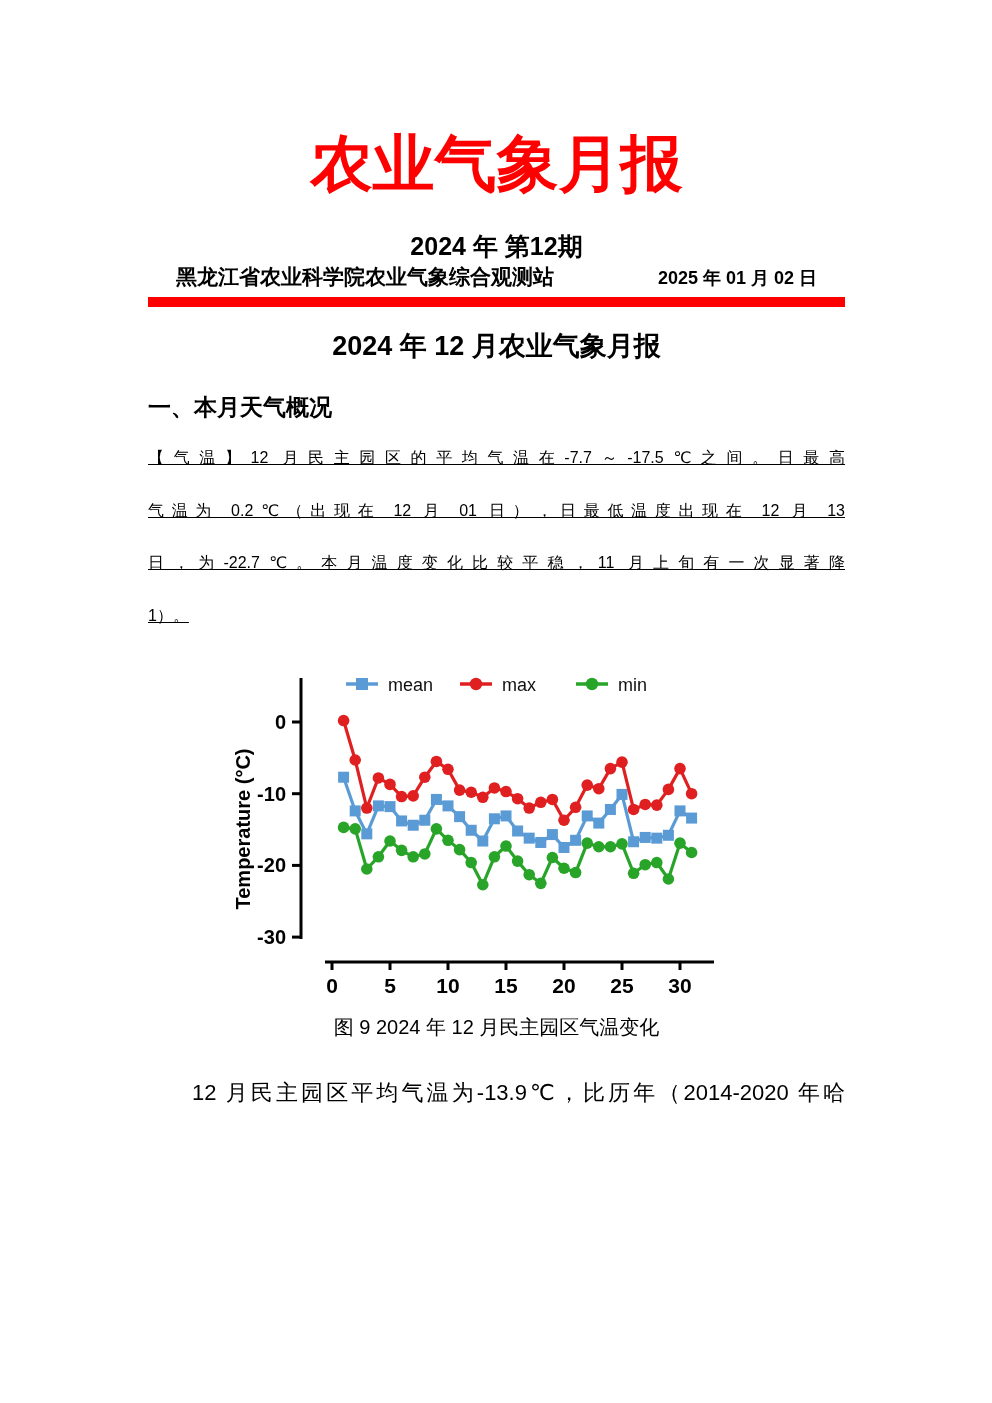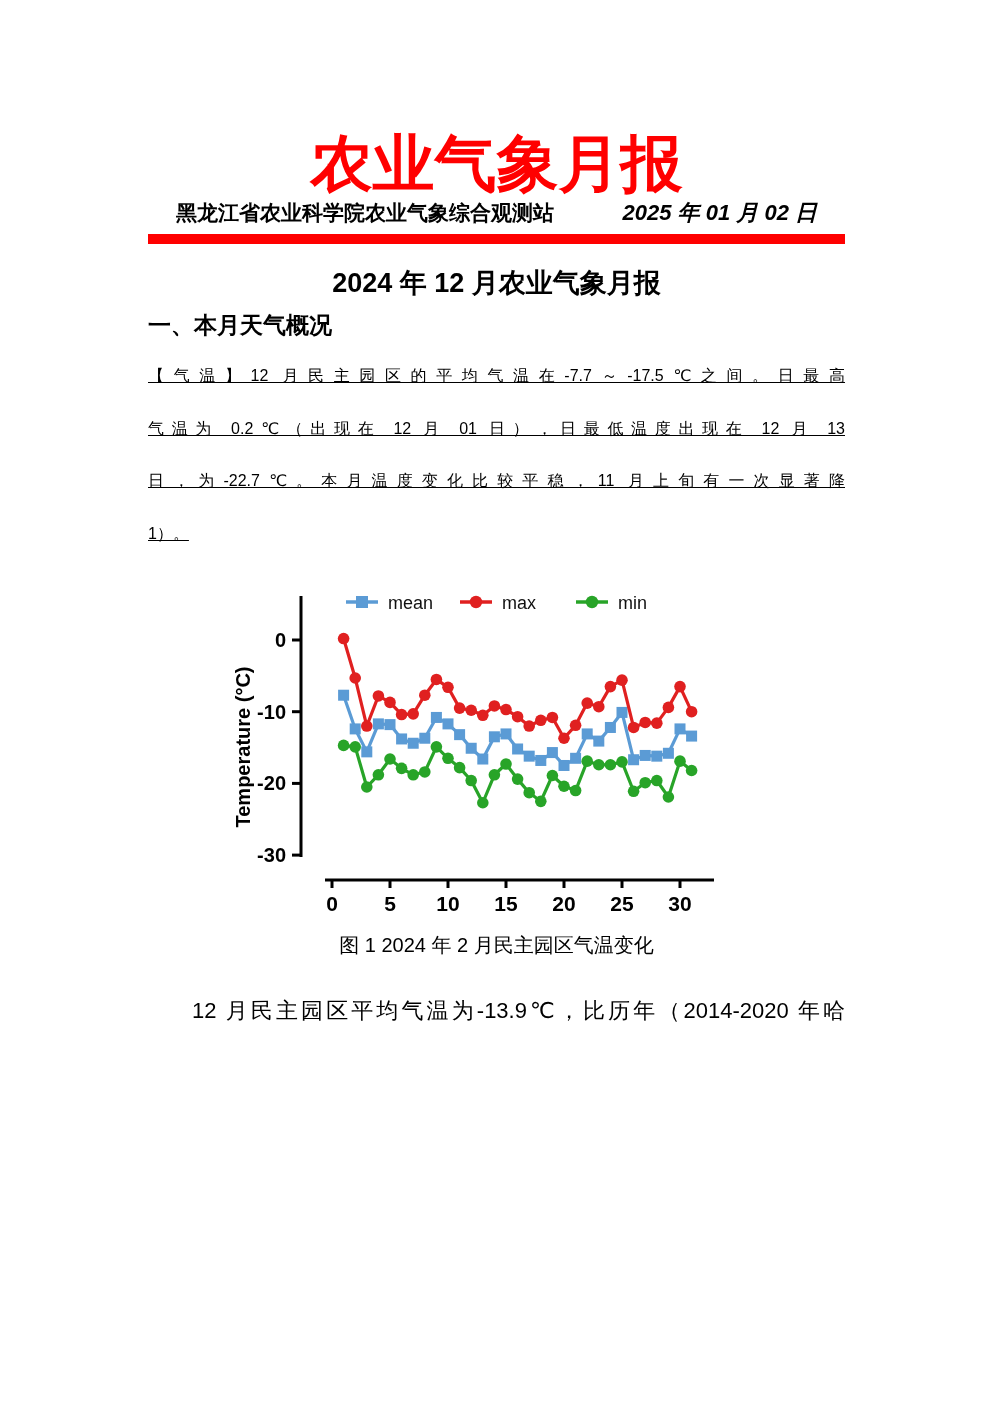--- a/index.html
+++ b/index.html
@@ -35,37 +35,37 @@
     font-size: 25px;
     font-weight: 700;
   }
   .masthead-row {
     padding: 0 28px;
     display: flex;
     justify-content: space-between;
     align-items: baseline;
   }
   .masthead-org { font-size: 21px; font-weight: 700; }
-  .masthead-date { font-size: 22px; font-weight: 700; font-style: italic; }
+  .masthead-date { font-size: 18px; font-weight: 700; }
   .red-rule {
     margin-top: 6px;
     height: 10px;
     width: 100%;
     background: #FF0000;
   }
   .report-heading {
     text-align: center;
     font-size: 27px;
     font-weight: 700;
     line-height: 1;
   }
   .report-heading.h1 { margin-top: 60px; }
   .report-heading.h2 { margin-top: 26px; }
   .section-heading {
-    margin-top: 13px;
+    margin-top: 32px;
     font-size: 23px;
     font-weight: 700;
   }
   .para { margin-top: 9px; }
   .para-line {
     font-size: 16px;
     line-height: 52.5px;
     text-align: justify;
     text-align-last: justify;
     white-space: nowrap;
@@ -98,20 +98,21 @@
   }
 </style>
 </head>
 <body>
 
 <div class="page">
   <div class="content">
 
     <div class="doc-title">农业气象月报</div>
 
+    <div class="issue-line">2024 年 第12期</div>
 
     <div class="masthead-row">
       <span class="masthead-org">黑龙江省农业科学院农业气象综合观测站</span>
       <span class="masthead-date">2025 年 01 月 02 日</span>
     </div>
 
     <div class="red-rule"></div>
 
     <div class="report-heading h2">2024 年 12 月农业气象月报</div>
 
@@ -252,18 +253,18 @@
           <text x="160" y="37" font-size="18" font-family="&quot;Liberation Sans&quot;,&quot;DejaVu Sans&quot;,sans-serif" fill="#111">mean</text>
           <line x1="232" y1="30" x2="264" y2="30" stroke="#E02020" stroke-width="3.5"></line>
           <circle cx="248" cy="30" r="6.2" fill="#E02020"></circle>
           <text x="274" y="37" font-size="18" font-family="&quot;Liberation Sans&quot;,&quot;DejaVu Sans&quot;,sans-serif" fill="#111">max</text>
           <line x1="348" y1="30" x2="380" y2="30" stroke="#28A428" stroke-width="3.5"></line>
           <circle cx="364" cy="30" r="6.2" fill="#28A428"></circle>
           <text x="390" y="37" font-size="18" font-family="&quot;Liberation Sans&quot;,&quot;DejaVu Sans&quot;,sans-serif" fill="#111">min</text>
         </svg>
     </div>
 
-    <div class="figure-caption">图 1 2024 年 2 月民主园区气温变化</div>
+    <div class="figure-caption">图 9 2024 年 12 月民主园区气温变化</div>
 
     <div class="para2-line">12 月民主园区平均气温为-13.9℃，比历年（2014-2020 年哈</div>
 
   </div>
 </div>
 
 </body></html>

